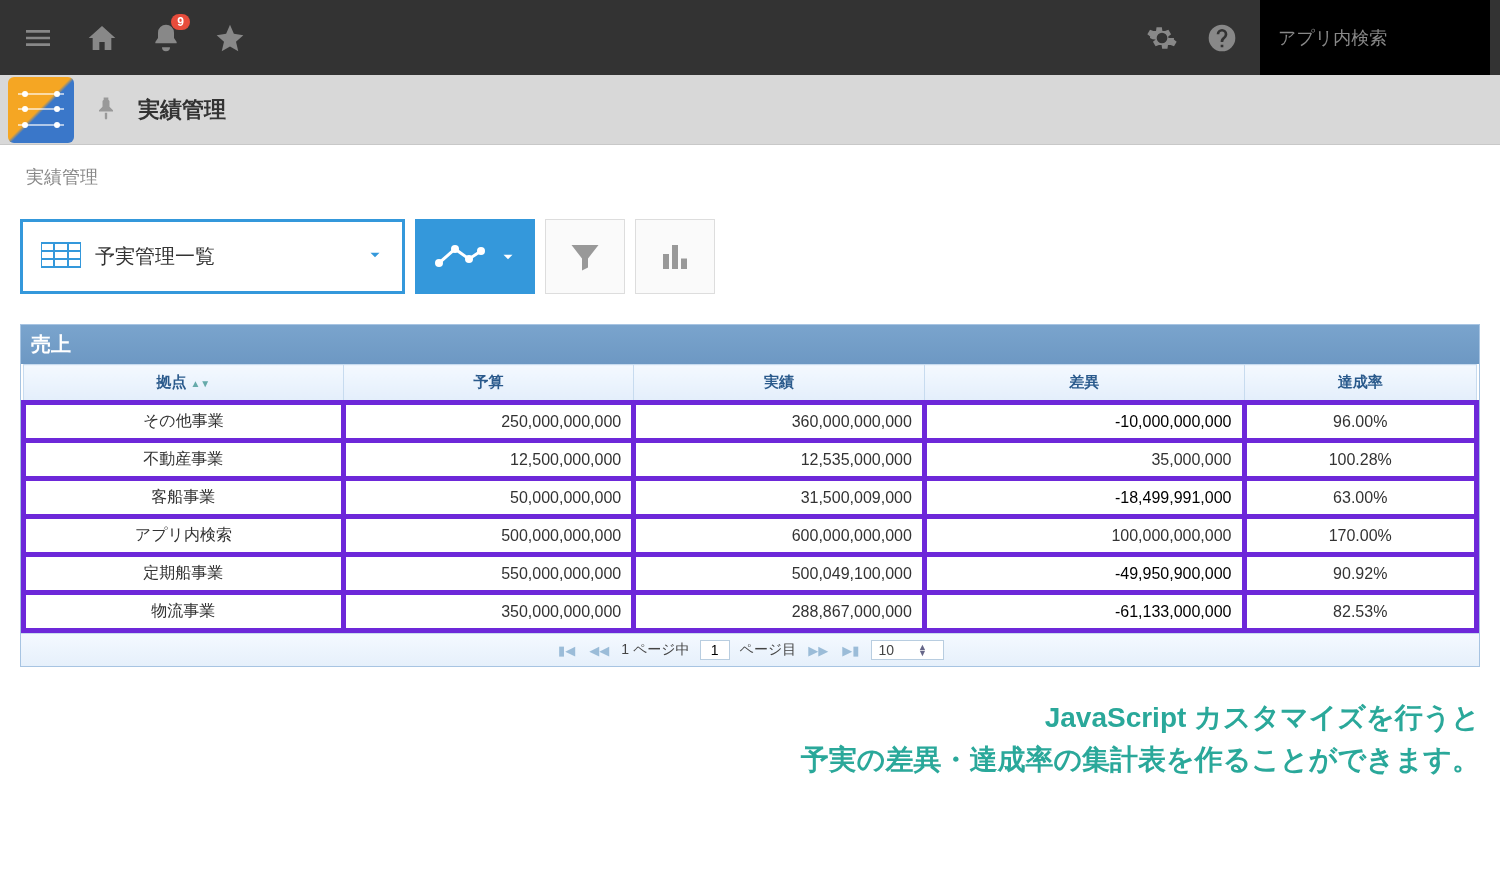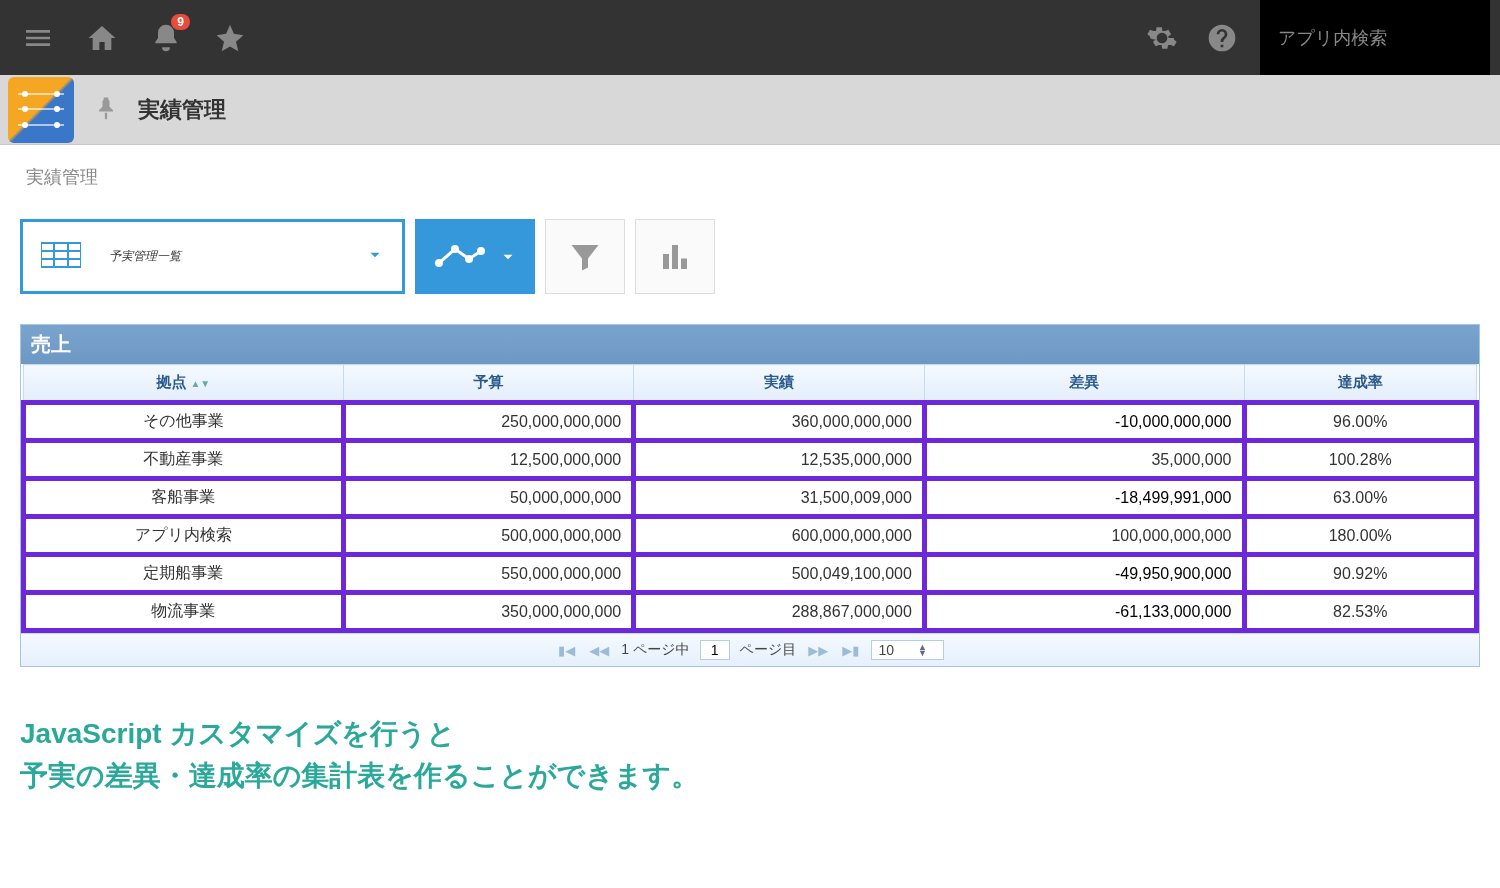--- a/index.html
+++ b/index.html
@@ -28,21 +28,21 @@
   .app-title { font-size: 22px; font-weight: bold; color: #333; }
   
   
   .page-body { padding: 20px 20px 0 20px; }
   .breadcrumb { color: #888; font-size: 18px; margin-bottom: 30px; padding-left: 6px; }
   
   
   .view-toolbar { display: flex; gap: 10px; margin-bottom: 30px; }
   .view-dropdown { border: 3px solid #3498db; background: #fff; display: flex; align-items: center; padding: 0 18px; height: 75px; width: 385px; position: relative; color: #3498db; }
   .view-dropdown .grid-icon svg { width: 40px; height: 28px; fill: #3498db; }
-  .view-dropdown-label { flex: 1; margin-left: 28px; font-size: 12px; color: #333; font-style: italic; }
+  .view-dropdown-label { flex: 1; margin-left: 14px; font-size: 20px; color: #333; }
   .view-dropdown .chev svg { width: 18px; height: 18px; fill: #3498db; }
   .chart-btn { background: #3498db; color: #fff; display: flex; align-items: center; padding: 0 18px; height: 75px; gap: 14px; }
   .chart-btn svg { fill: #fff; }
   .chart-btn .chart-shape { width: 52px; height: 32px; }
   .square-btn { border: 1px solid #ddd; background: #fafafa; width: 80px; height: 75px; display: flex; align-items: center; justify-content: center; }
   .square-btn svg { fill: #999; width: 36px; height: 36px; }
   
   
   .table-wrap { border: 1px solid #a7c4e2; }
   .table-title { background: linear-gradient(#7aa4cd, #6d98c3); color: #fff; font-weight: bold; padding: 6px 10px; font-size: 20px; }
@@ -56,21 +56,21 @@
   .neg { color: #000000; }
   
   
   .pager { background: linear-gradient(#f4f9ff, #e6f0fb); border-top: 1px solid #c7dbef; padding: 6px 10px; display: flex; align-items: center; justify-content: center; gap: 10px; font-size: 14px; color: #444; }
   .pager .pg-btn { color: #9bbcd8; font-size: 13px; padding: 0 2px; }
   .pager .pg-input { width: 30px; text-align: center; border: 1px solid #b8cde0; background: #fff; font-size: 14px; padding: 1px; }
   .pager .pg-select { border: 1px solid #b8cde0; background: #fff; font-size: 14px; padding: 1px 16px 1px 6px; position: relative; display:inline-flex; align-items:center; gap:24px; }
   .pager .sel-arrows { font-size: 9px; color:#668; line-height:0.7; display:inline-flex; flex-direction:column; }
   
   
-  .caption { text-align: left; color: #2aa89a; font-size: 28px; font-weight: bold; line-height: 1.5; margin-top: 46px; }
+  .caption { text-align: right; color: #2aa89a; font-size: 28px; font-weight: bold; line-height: 1.5; margin-top: 30px; }
 </style>
 </head>
 <body>
 
 <div class="topbar">
   <div class="topbar-left">
     <span class="topbar-icon menu-icon">
       <svg viewBox="0 0 24 24">
           <path d="M3 6h18v2H3zM3 11h18v2H3zM3 16h18v2H3z"></path>
         </svg>
@@ -211,21 +211,21 @@
             <td class="num">50,000,000,000</td>
             <td class="num">31,500,009,000</td>
             <td class="num neg">-18,499,991,000</td>
             <td class="rate">63.00%</td>
           </tr>
           <tr>
             <td class="col-loc">アプリ内検索</td>
             <td class="num">500,000,000,000</td>
             <td class="num">600,000,000,000</td>
             <td class="num">100,000,000,000</td>
-            <td class="rate">180.00%</td>
+            <td class="rate">170.00%</td>
           </tr>
           <tr>
             <td class="col-loc">定期船事業</td>
             <td class="num">550,000,000,000</td>
             <td class="num">500,049,100,000</td>
             <td class="num neg">-49,950,900,000</td>
             <td class="rate">90.92%</td>
           </tr>
           <tr>
             <td class="col-loc">物流事業</td>

